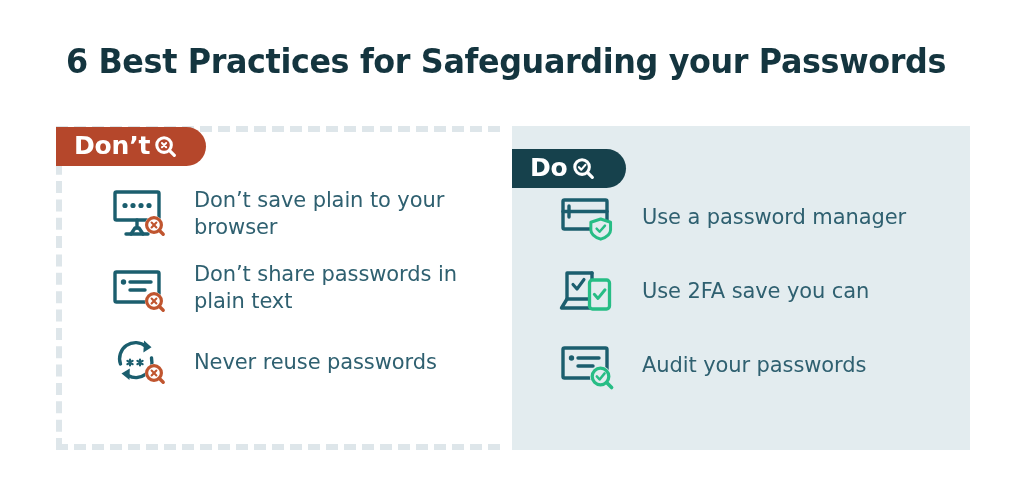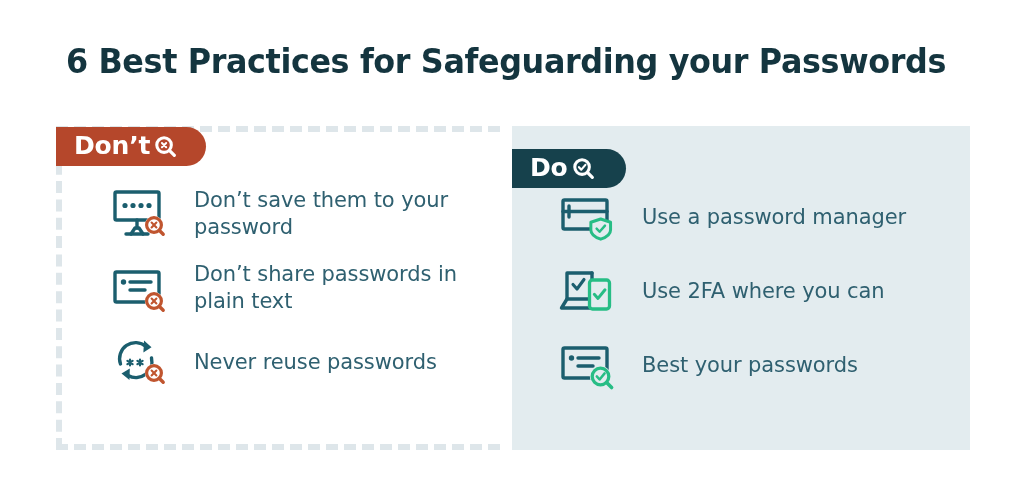--- a/index.html
+++ b/index.html
@@ -141,21 +141,21 @@
             <circle cx="39" cy="21.5" r="2.6"></circle>
           </g>
           <g>
             <circle cx="44" cy="41" r="9.2" fill="#ffffff"></circle>
             <circle cx="44" cy="41" r="7.4" fill="none" stroke="#c0552f" stroke-width="3.2"></circle>
             <path d="M49.2 46.2 L53.2 50.2" stroke="#c0552f" stroke-width="3.4" stroke-linecap="round"></path>
             <path d="M41.6 38.6 L46.4 43.4 M46.4 38.6 L41.6 43.4" stroke="#c0552f" stroke-width="2.1" stroke-linecap="round"></path>
           </g>
         </svg>
       </span>
-      <span class="item-text">Don’t save them to your password</span>
+      <span class="item-text">Don’t save plain to your browser</span>
     </div>
 
     <div class="item">
       <span class="item-icon">
         <svg viewBox="0 0 66 60" width="66" height="60">
           <g fill="none" stroke="#1b5e6e" stroke-width="3.4" stroke-linecap="round" stroke-linejoin="round">
             <rect x="5" y="14" width="44" height="30" rx="1.5"></rect>
             <path d="M20 24 L41 24"></path>
             <path d="M20 32 L35 32"></path>
           </g>
@@ -241,38 +241,38 @@
             <path d="M34 12 L34 18"></path>
           </g>
           <path d="M15 23.5 L19 28 L26 18.5" fill="none" stroke="#1b5e6e" stroke-width="3.1" stroke-linecap="round" stroke-linejoin="round"></path>
           <g>
             <rect x="31.5" y="19" width="20" height="29" rx="3" fill="#e3ecef"></rect>
             <rect x="31.5" y="19" width="20" height="29" rx="3" fill="none" stroke="#27bd85" stroke-width="3.3"></rect>
             <path d="M36.3 33.3 L40 37.4 L47 28.8" fill="none" stroke="#27bd85" stroke-width="3" stroke-linecap="round" stroke-linejoin="round"></path>
           </g>
         </svg>
       </span>
-      <span class="item-text">Use 2FA where you can</span>
+      <span class="item-text">Use 2FA save you can</span>
     </div>
 
     <div class="item">
       <span class="item-icon">
         <svg viewBox="0 0 66 60" width="66" height="60">
           <g fill="none" stroke="#1b5e6e" stroke-width="3.4" stroke-linecap="round" stroke-linejoin="round">
             <rect x="5" y="13" width="44" height="30" rx="1.5"></rect>
             <path d="M20 23 L41 23"></path>
             <path d="M20 31 L35 31"></path>
           </g>
           <circle cx="13.5" cy="23" r="2.7" fill="#1b5e6e"></circle>
           <g>
             <circle cx="42.5" cy="41.5" r="10.6" fill="#e3ecef"></circle>
             <circle cx="42.5" cy="41.5" r="8.3" fill="none" stroke="#27bd85" stroke-width="3.3"></circle>
             <path d="M48.6 47.6 L53.6 52.6" stroke="#27bd85" stroke-width="3.6" stroke-linecap="round"></path>
             <path d="M38.8 41.4 L41.6 44.5 L46.6 38.4" fill="none" stroke="#27bd85" stroke-width="2.5" stroke-linecap="round" stroke-linejoin="round"></path>
           </g>
         </svg>
       </span>
-      <span class="item-text">Best your passwords</span>
+      <span class="item-text">Audit your passwords</span>
     </div>
 
   </div>
 
 </div>
 
 </body></html>

